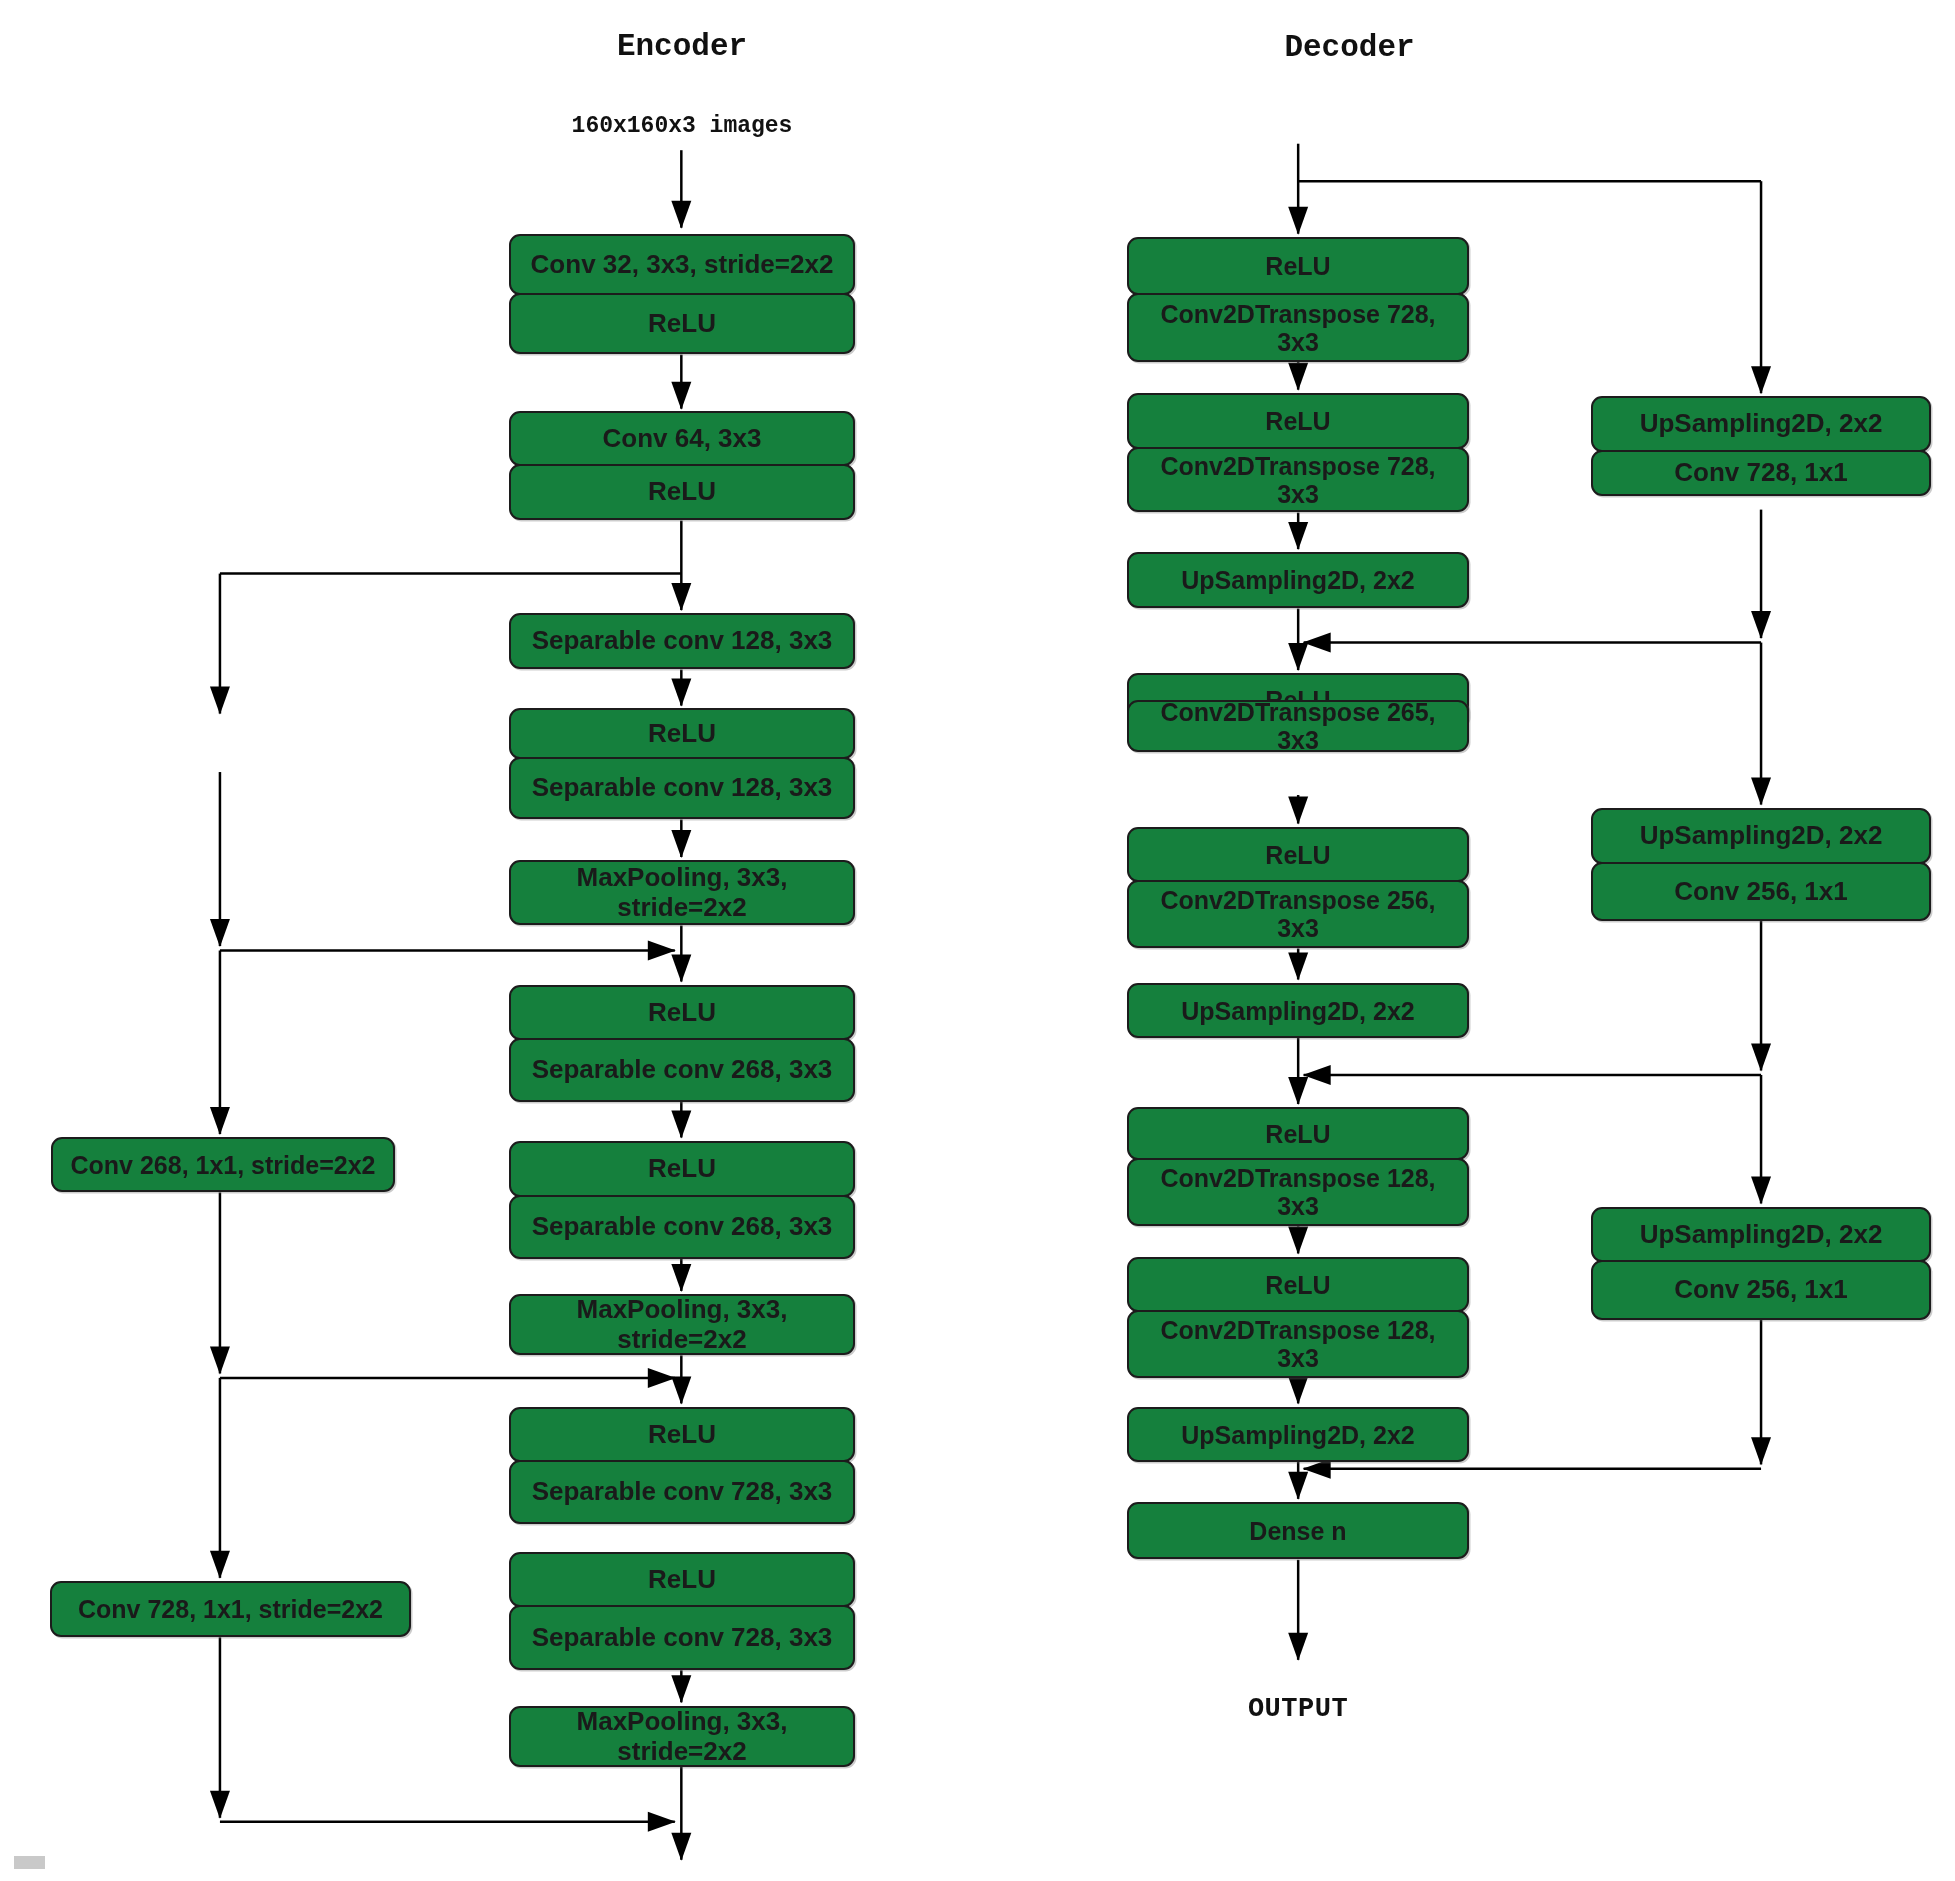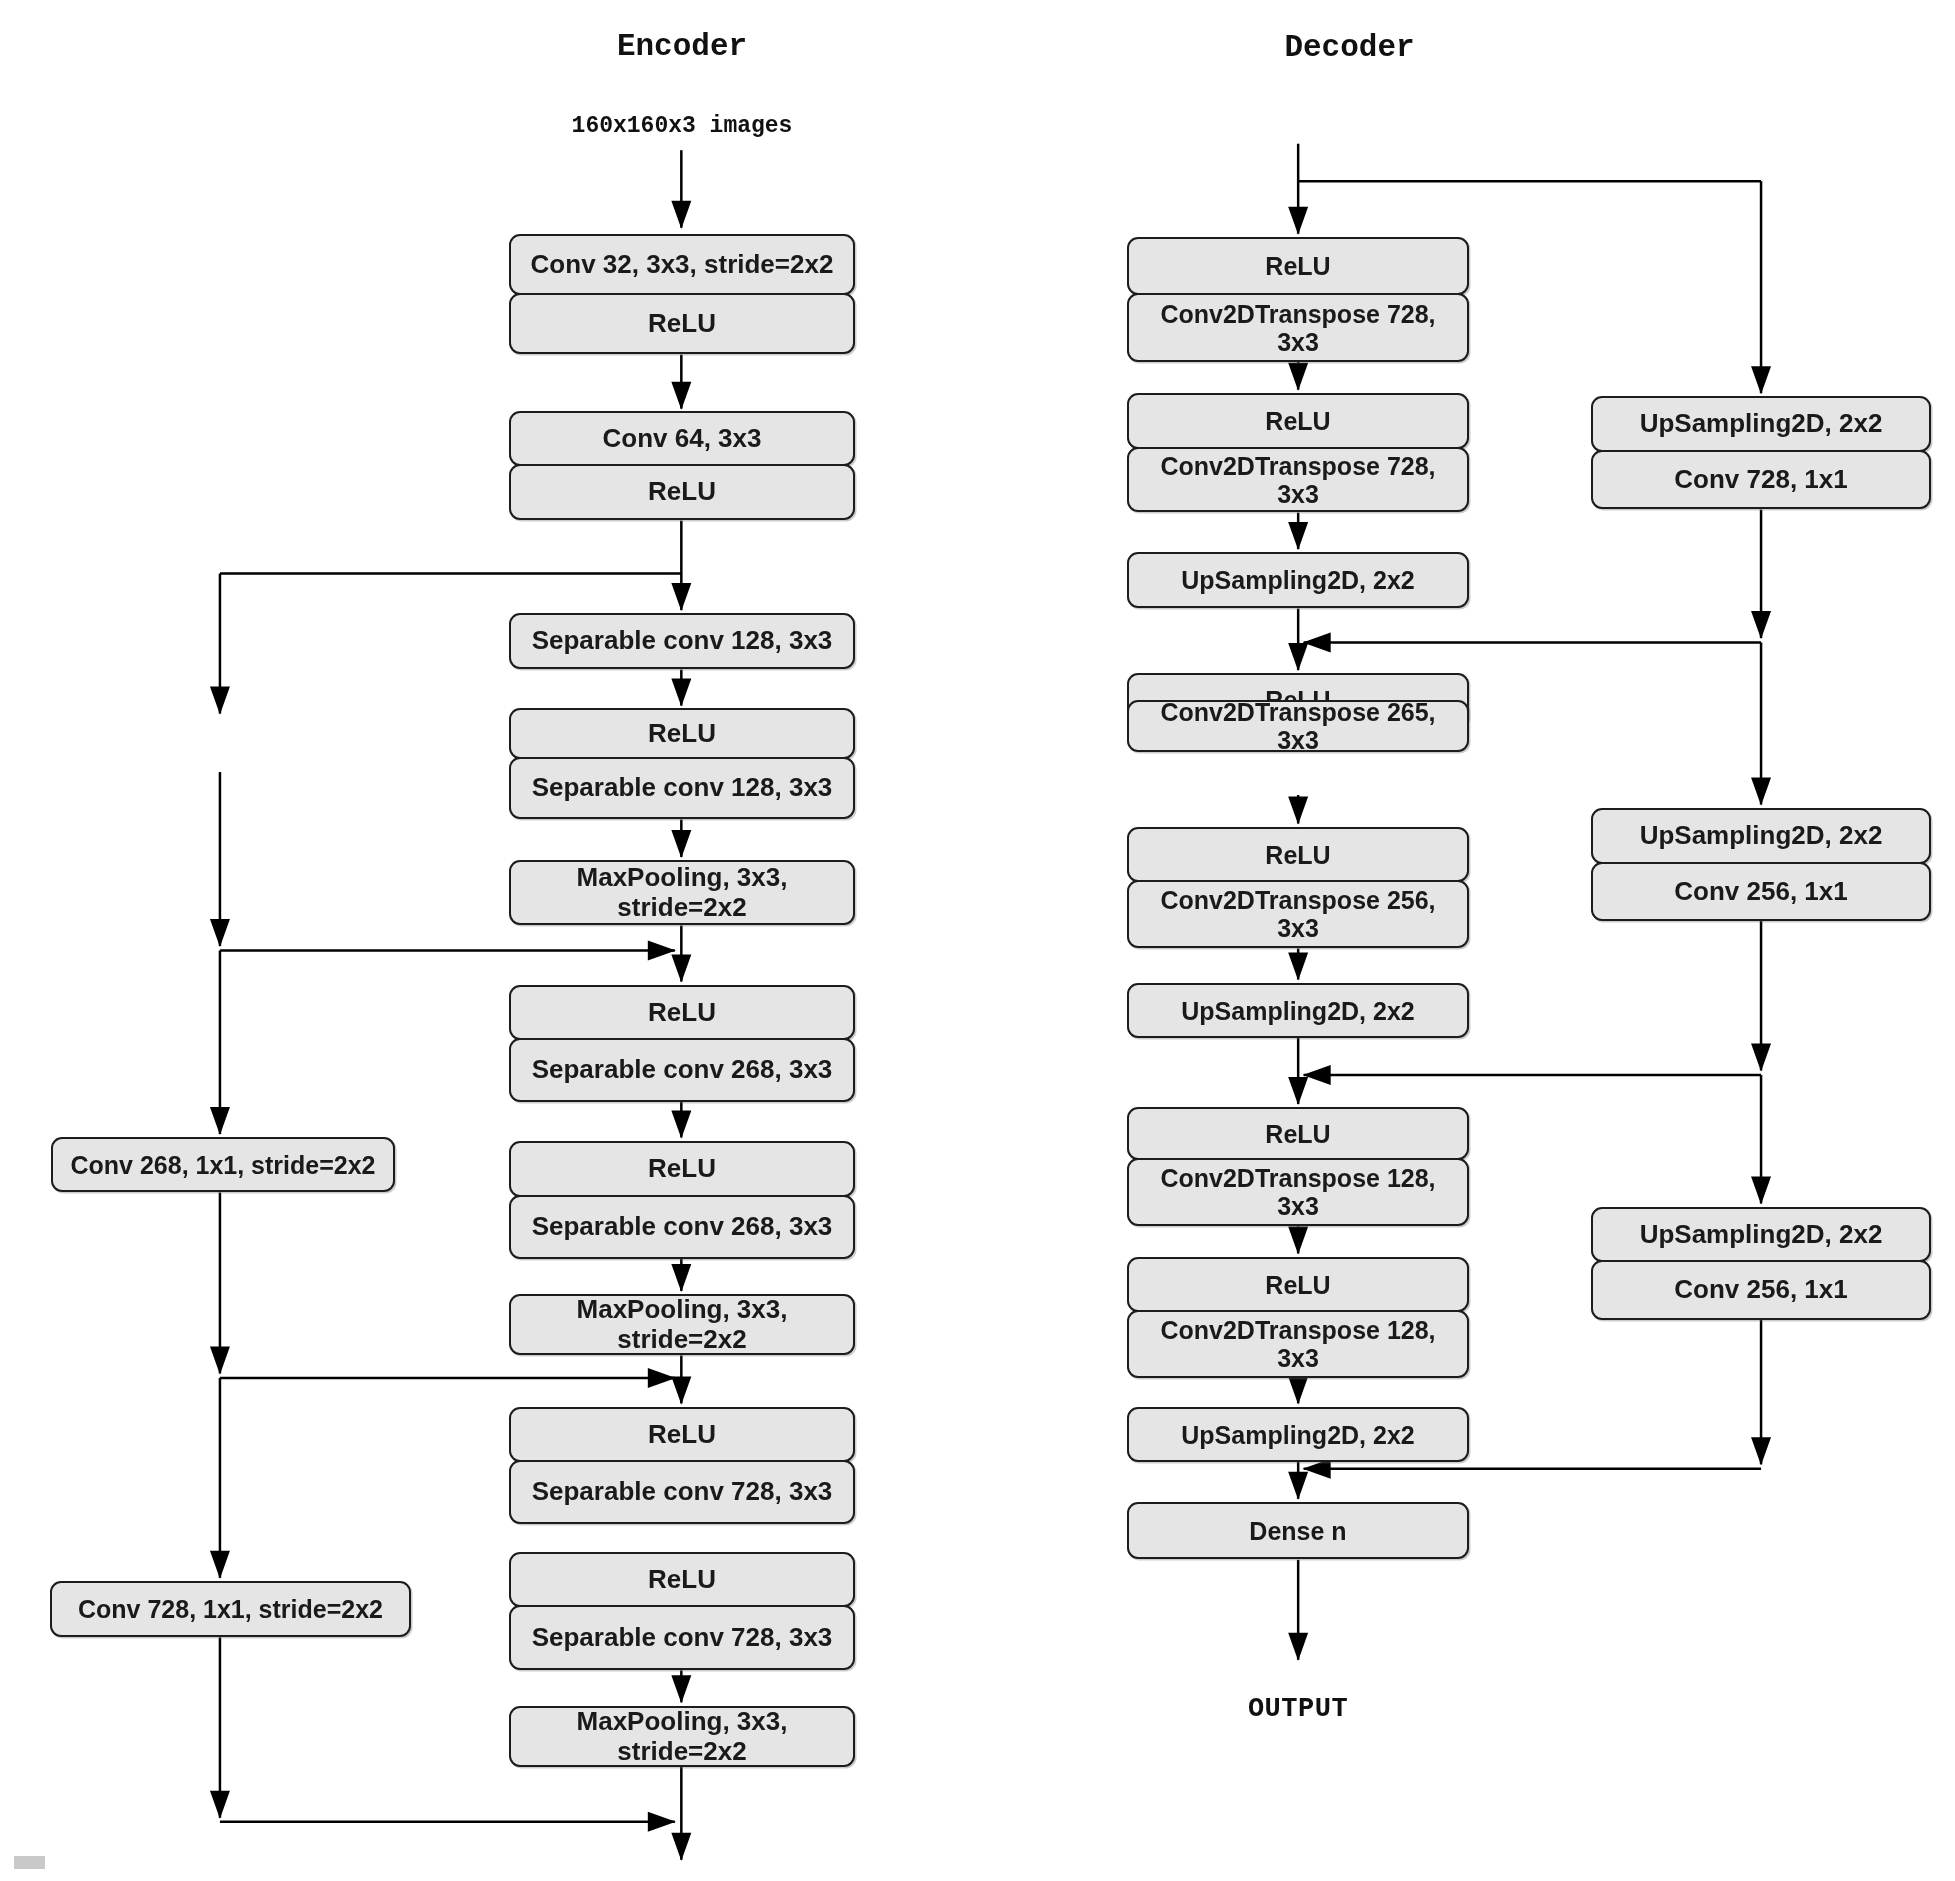--- a/index.html
+++ b/index.html
@@ -8,21 +8,21 @@
     width: 1955px;
     height: 1882px;
     background: #ffffff;
     font-family: "Liberation Sans", sans-serif;
     overflow: hidden;
   }
   #wires { position: absolute; left: 0; top: 0; width: 1955px; height: 1882px; }
   .node {
     position: absolute;
     box-sizing: border-box;
-    background: #e5e5e5;
+    background: #15803d;
     border: 2.5px solid #1c1c1c;
     border-radius: 11px;
     display: flex;
     align-items: center;
     justify-content: center;
     text-align: center;
     font-weight: bold;
     color: #1a1a1a;
     white-space: pre-line;
     line-height: 1.12;
@@ -160,21 +160,21 @@
   <div class="node dec-main" style="top:1107px; height:53px;">ReLU</div>
   <div class="node dec-main" style="top:1158px; height:68px;">Conv2DTranspose 128,
 3x3</div>
   <div class="node dec-main" style="top:1257px; height:55px;">ReLU</div>
   <div class="node dec-main" style="top:1310px; height:68px;">Conv2DTranspose 128,
 3x3</div>
   <div class="node dec-main" style="top:1407px; height:55px;">UpSampling2D, 2x2</div>
   <div class="node dec-main" style="top:1502px; height:57px;">Dense n</div>
 
   <div class="node dec-right" style="top:396px; height:56px;">UpSampling2D, 2x2</div>
-  <div class="node dec-right" style="top:450px; height:59px;">Conv 728, 1x1</div>
+  <div class="node dec-right" style="top:450px; height:46px;">Conv 728, 1x1</div>
   <div class="node dec-right" style="top:808px; height:56px;">UpSampling2D, 2x2</div>
   <div class="node dec-right" style="top:862px; height:59px;">Conv 256, 1x1</div>
   <div class="node dec-right" style="top:1207px; height:55px;">UpSampling2D, 2x2</div>
   <div class="node dec-right" style="top:1260px; height:60px;">Conv 256, 1x1</div>
 
   <div id="corner-artifact"></div>
 </div>
 
 
 </body></html>

